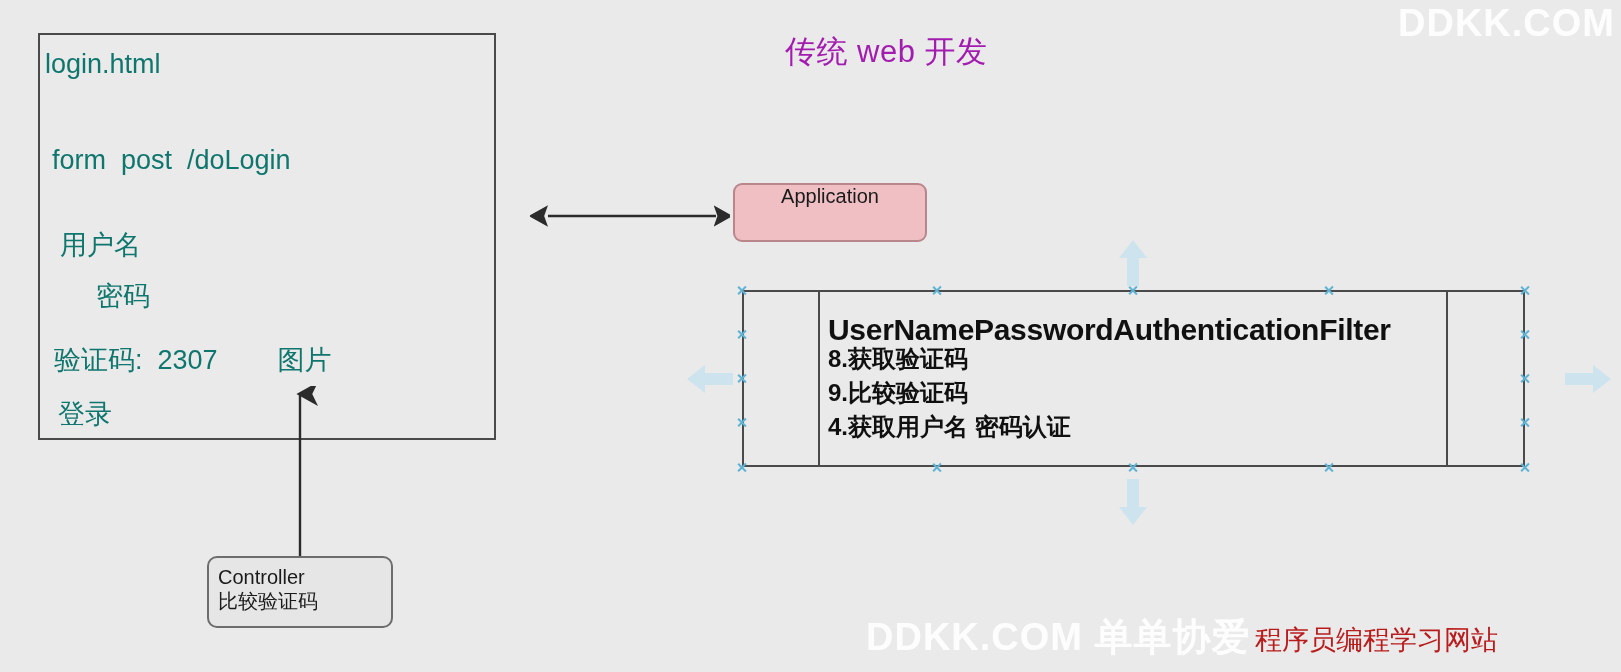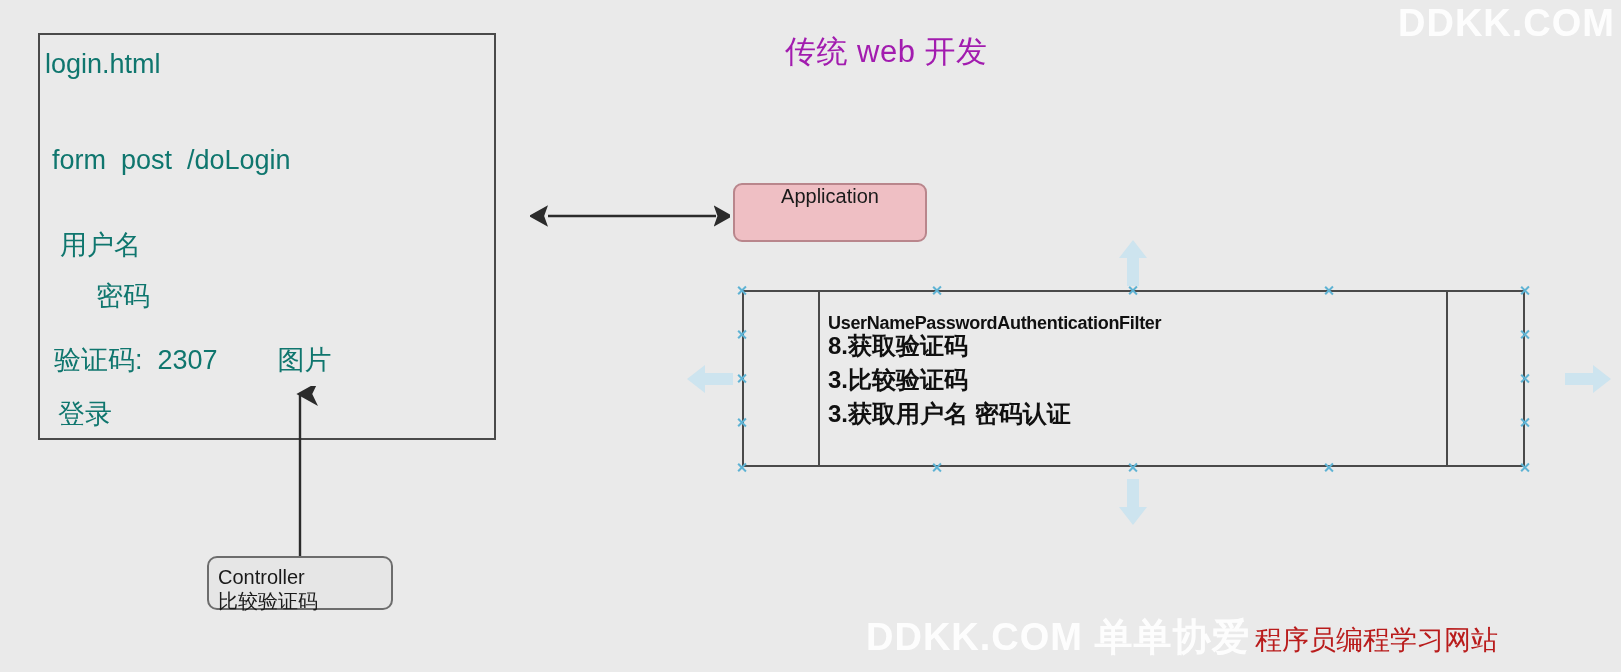--- a/index.html
+++ b/index.html
@@ -97,21 +97,21 @@
   .filter-divider.left  { left: 74px; }
   .filter-divider.right { left: 702px; }
 
   .filter-text {
     position: absolute;
     left: 84px;
     top: 21px;
     width: 610px;
   }
   .filter-title {
-    font-size: 18px;
+    font-size: 30px;
     font-weight: bold;
     color: #101010;
     white-space: pre;
     letter-spacing: -0.3px;
   }
   .filter-step {
     font-size: 24px;
     font-weight: bold;
     color: #101010;
     white-space: pre;
@@ -144,21 +144,21 @@
 
   
   .blue-arrow { position: absolute; }
 
   
   .controller-box {
     position: absolute;
     left: 207px;
     top: 556px;
     width: 186px;
-    height: 54px;
+    height: 72px;
     background: #e6e6e6;
     border: 2px solid #6d6d6d;
     border-radius: 10px;
     box-sizing: border-box;
     padding: 7px 0 0 9px;
   }
   .controller-line {
     font-size: 20px;
     color: #1a1a1a;
     white-space: pre;
@@ -230,22 +230,22 @@
     <span>Application</span>
   </div>
 
   <div class="filter-box">
     <div class="filter-divider left"></div>
     <div class="filter-divider right"></div>
 
     <div class="filter-text">
       <div class="filter-title">UserNamePasswordAuthenticationFilter</div>
       <div class="filter-step first">8.获取验证码</div>
-      <div class="filter-step">3.比较验证码</div>
-      <div class="filter-step">3.获取用户名 密码认证</div>
+      <div class="filter-step">9.比较验证码</div>
+      <div class="filter-step">4.获取用户名 密码认证</div>
     </div>
   </div>
 
   <div class="handle" style="left:742px; top:290px;"></div>
   <div class="handle" style="left:937px; top:290px;"></div>
   <div class="handle" style="left:1133px; top:290px;"></div>
   <div class="handle" style="left:1329px; top:290px;"></div>
   <div class="handle" style="left:1525px; top:290px;"></div>
 
   <div class="handle" style="left:742px; top:334px;"></div>

